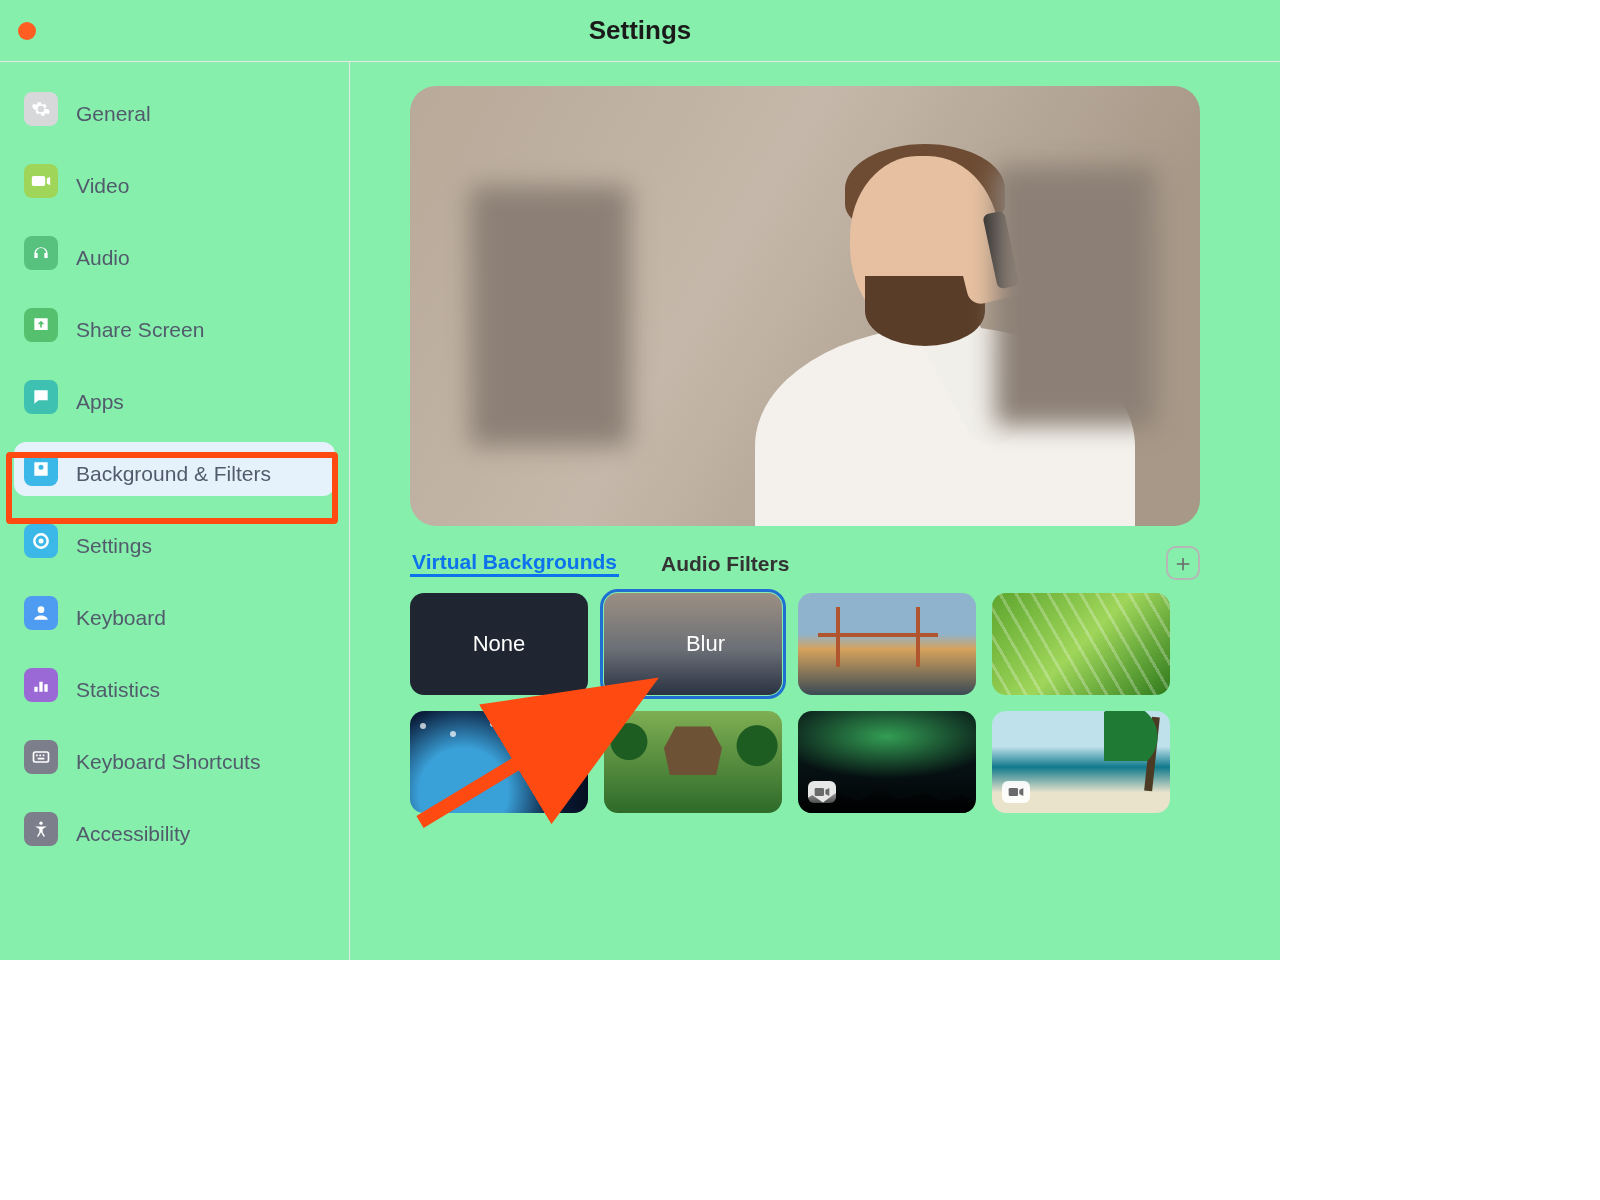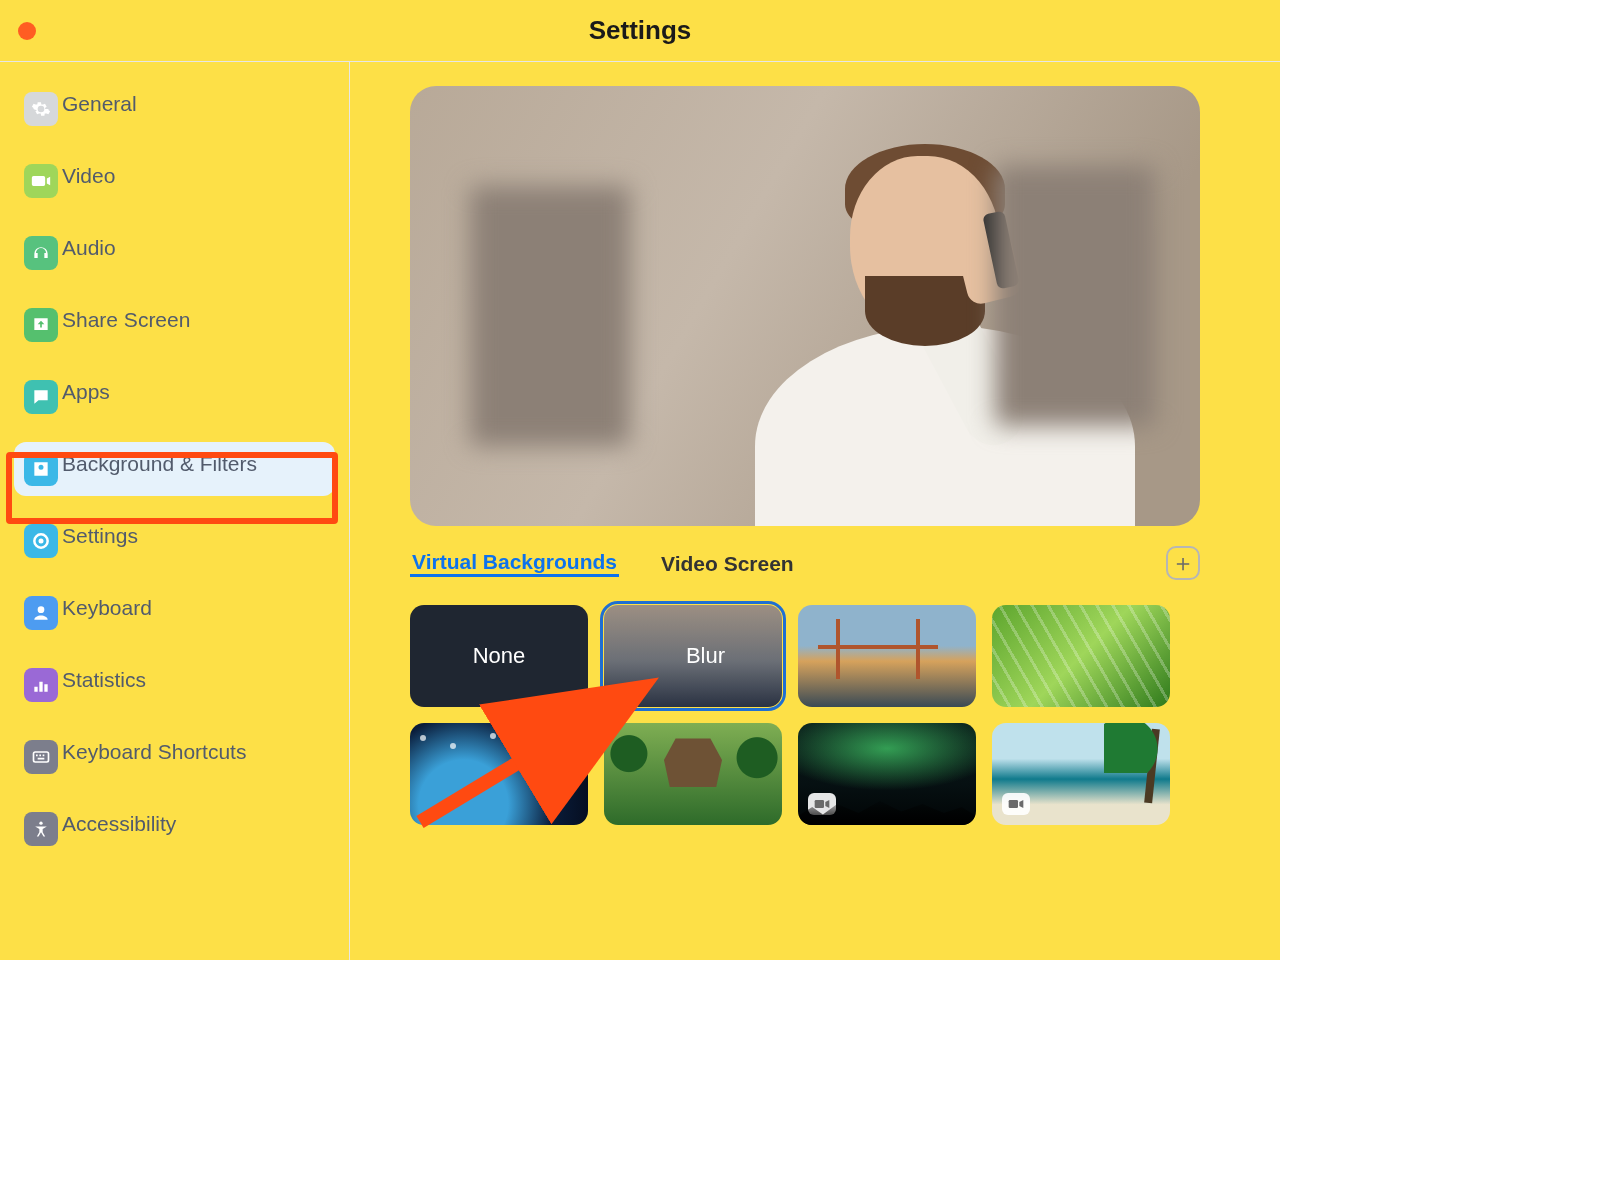--- a/index.html
+++ b/index.html
@@ -5,21 +5,21 @@
     * { box-sizing: border-box; margin: 0; padding: 0; }
     body {
       font-family: -apple-system, BlinkMacSystemFont, "Segoe UI", Helvetica, Arial, sans-serif;
       background: #fff;
       width: 1280px;
       height: 960px;
       overflow: hidden;
     }
     .outer {
       width: 1280px;
-      background: #fde047;
+      background: #86efac;
       padding-bottom: 40px;
     }
     .titlebar {
       height: 62px;
       display: flex;
       align-items: center;
       border-bottom: 1px solid #e6e6e6;
       position: relative;
     }
     .close-dot {
@@ -42,22 +42,22 @@
     }
     .sidebar {
       width: 350px;
       border-right: 1px solid #e6e6e6;
       padding: 20px 14px 40px 14px;
       min-height: 900px;
       position: relative;
     }
     .sb-item {
       display: flex;
-      align-items: flex-start;
-      gap: 4px;
+      align-items: flex-end;
+      gap: 18px;
       padding: 10px 10px;
       border-radius: 12px;
       cursor: pointer;
       margin-bottom: 18px;
     }
     .sb-item.selected {
       background: #e6f2fb;
       padding-left: 10px;
     }
     .sb-icon {
@@ -197,21 +197,21 @@
       color: #6a6a6a;
       font-size: 24px;
       line-height: 1;
     }
     .bg-grid {
       width: 790px;
       display: grid;
       grid-template-columns: repeat(4, 178px);
       grid-auto-rows: 102px;
       gap: 16px;
-      margin-top: 28px;
+      margin-top: 16px;
     }
     .bg-tile {
       border-radius: 14px;
       overflow: hidden;
       position: relative;
       cursor: pointer;
       display:flex;
       align-items:center;
       justify-content:center;
     }
@@ -437,21 +437,21 @@
           <div class="hair"></div>
           <div class="head"></div>
           <div class="beard"></div>
           <div class="hand"></div>
           <div class="phone"></div>
         </div>
       </div>
 
       <div class="tabs">
         <div class="tab active">Virtual Backgrounds</div>
-        <div class="tab">Video Screen</div>
+        <div class="tab">Audio Filters</div>
         <div class="add-btn">
           <span>＋</span>
         </div>
       </div>
 
       <div class="bg-grid">
         <div class="bg-tile tile-none">
           <span class="tile-label">None</span>
         </div>
         <div class="bg-tile tile-blur selected">

